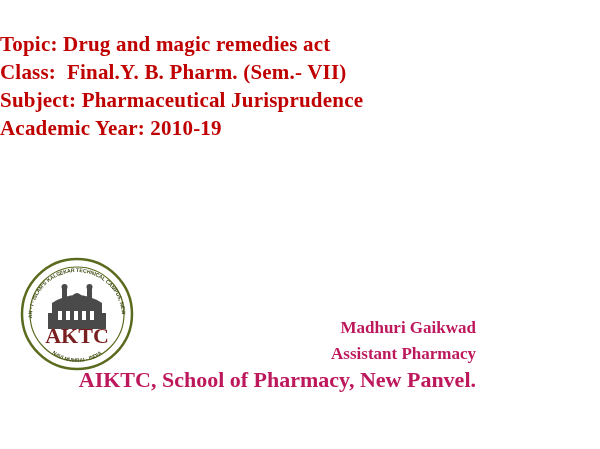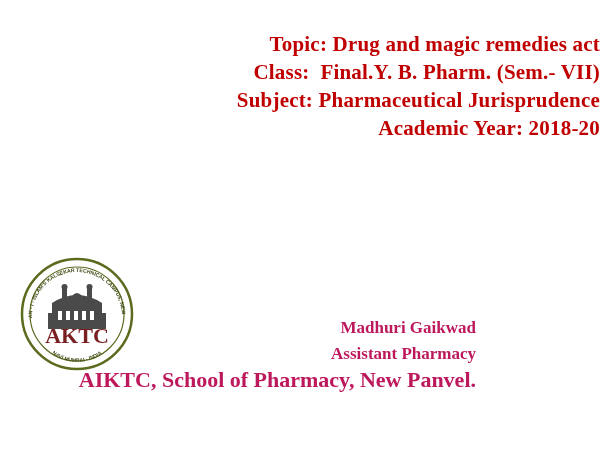--- a/index.html
+++ b/index.html
@@ -17,21 +17,21 @@
     position: relative;
     width: 600px;
     height: 449px;
     background: #ffffff;
   }
   .title-block {
     position: absolute;
     top: 30px;
     left: 0;
     width: 600px;
-    text-align: right;
+    text-align: left;
     color: #c00000;
     font-weight: bold;
     font-size: 21px;
     line-height: 28px;
     letter-spacing: 0.2px;
   }
   .title-line {
     white-space: pre;
   }
   .presenter-block {
@@ -61,21 +61,21 @@
 </style>
 </head>
 <body>
 
 <div class="slide">
 
   <div class="title-block">
     <div class="title-line">Topic: Drug and magic remedies act</div>
     <div class="title-line">Class:  Final.Y. B. Pharm. (Sem.- VII)</div>
     <div class="title-line">Subject: Pharmaceutical Jurisprudence</div>
-    <div class="title-line">Academic Year: 2018-20</div>
+    <div class="title-line">Academic Year: 2010-19</div>
   </div>
 
   <div class="logo">
     <svg viewBox="0 0 118 118" width="118" height="118" xmlns="http://www.w3.org/2000/svg">
       <defs>
         <path id="arcTop" d="M 14,62 A 45,45 0 0 1 104,62" fill="none"></path>
         <path id="arcBottom" d="M 18,66 A 41,41 0 0 0 100,66" fill="none"></path>
       </defs>
       <circle cx="59" cy="59" r="55" fill="#ffffff" stroke="#5b6b1e" stroke-width="2.5"></circle>
       <circle cx="59" cy="59" r="47" fill="#ffffff" stroke="#5b6b1e" stroke-width="1.2"></circle>

